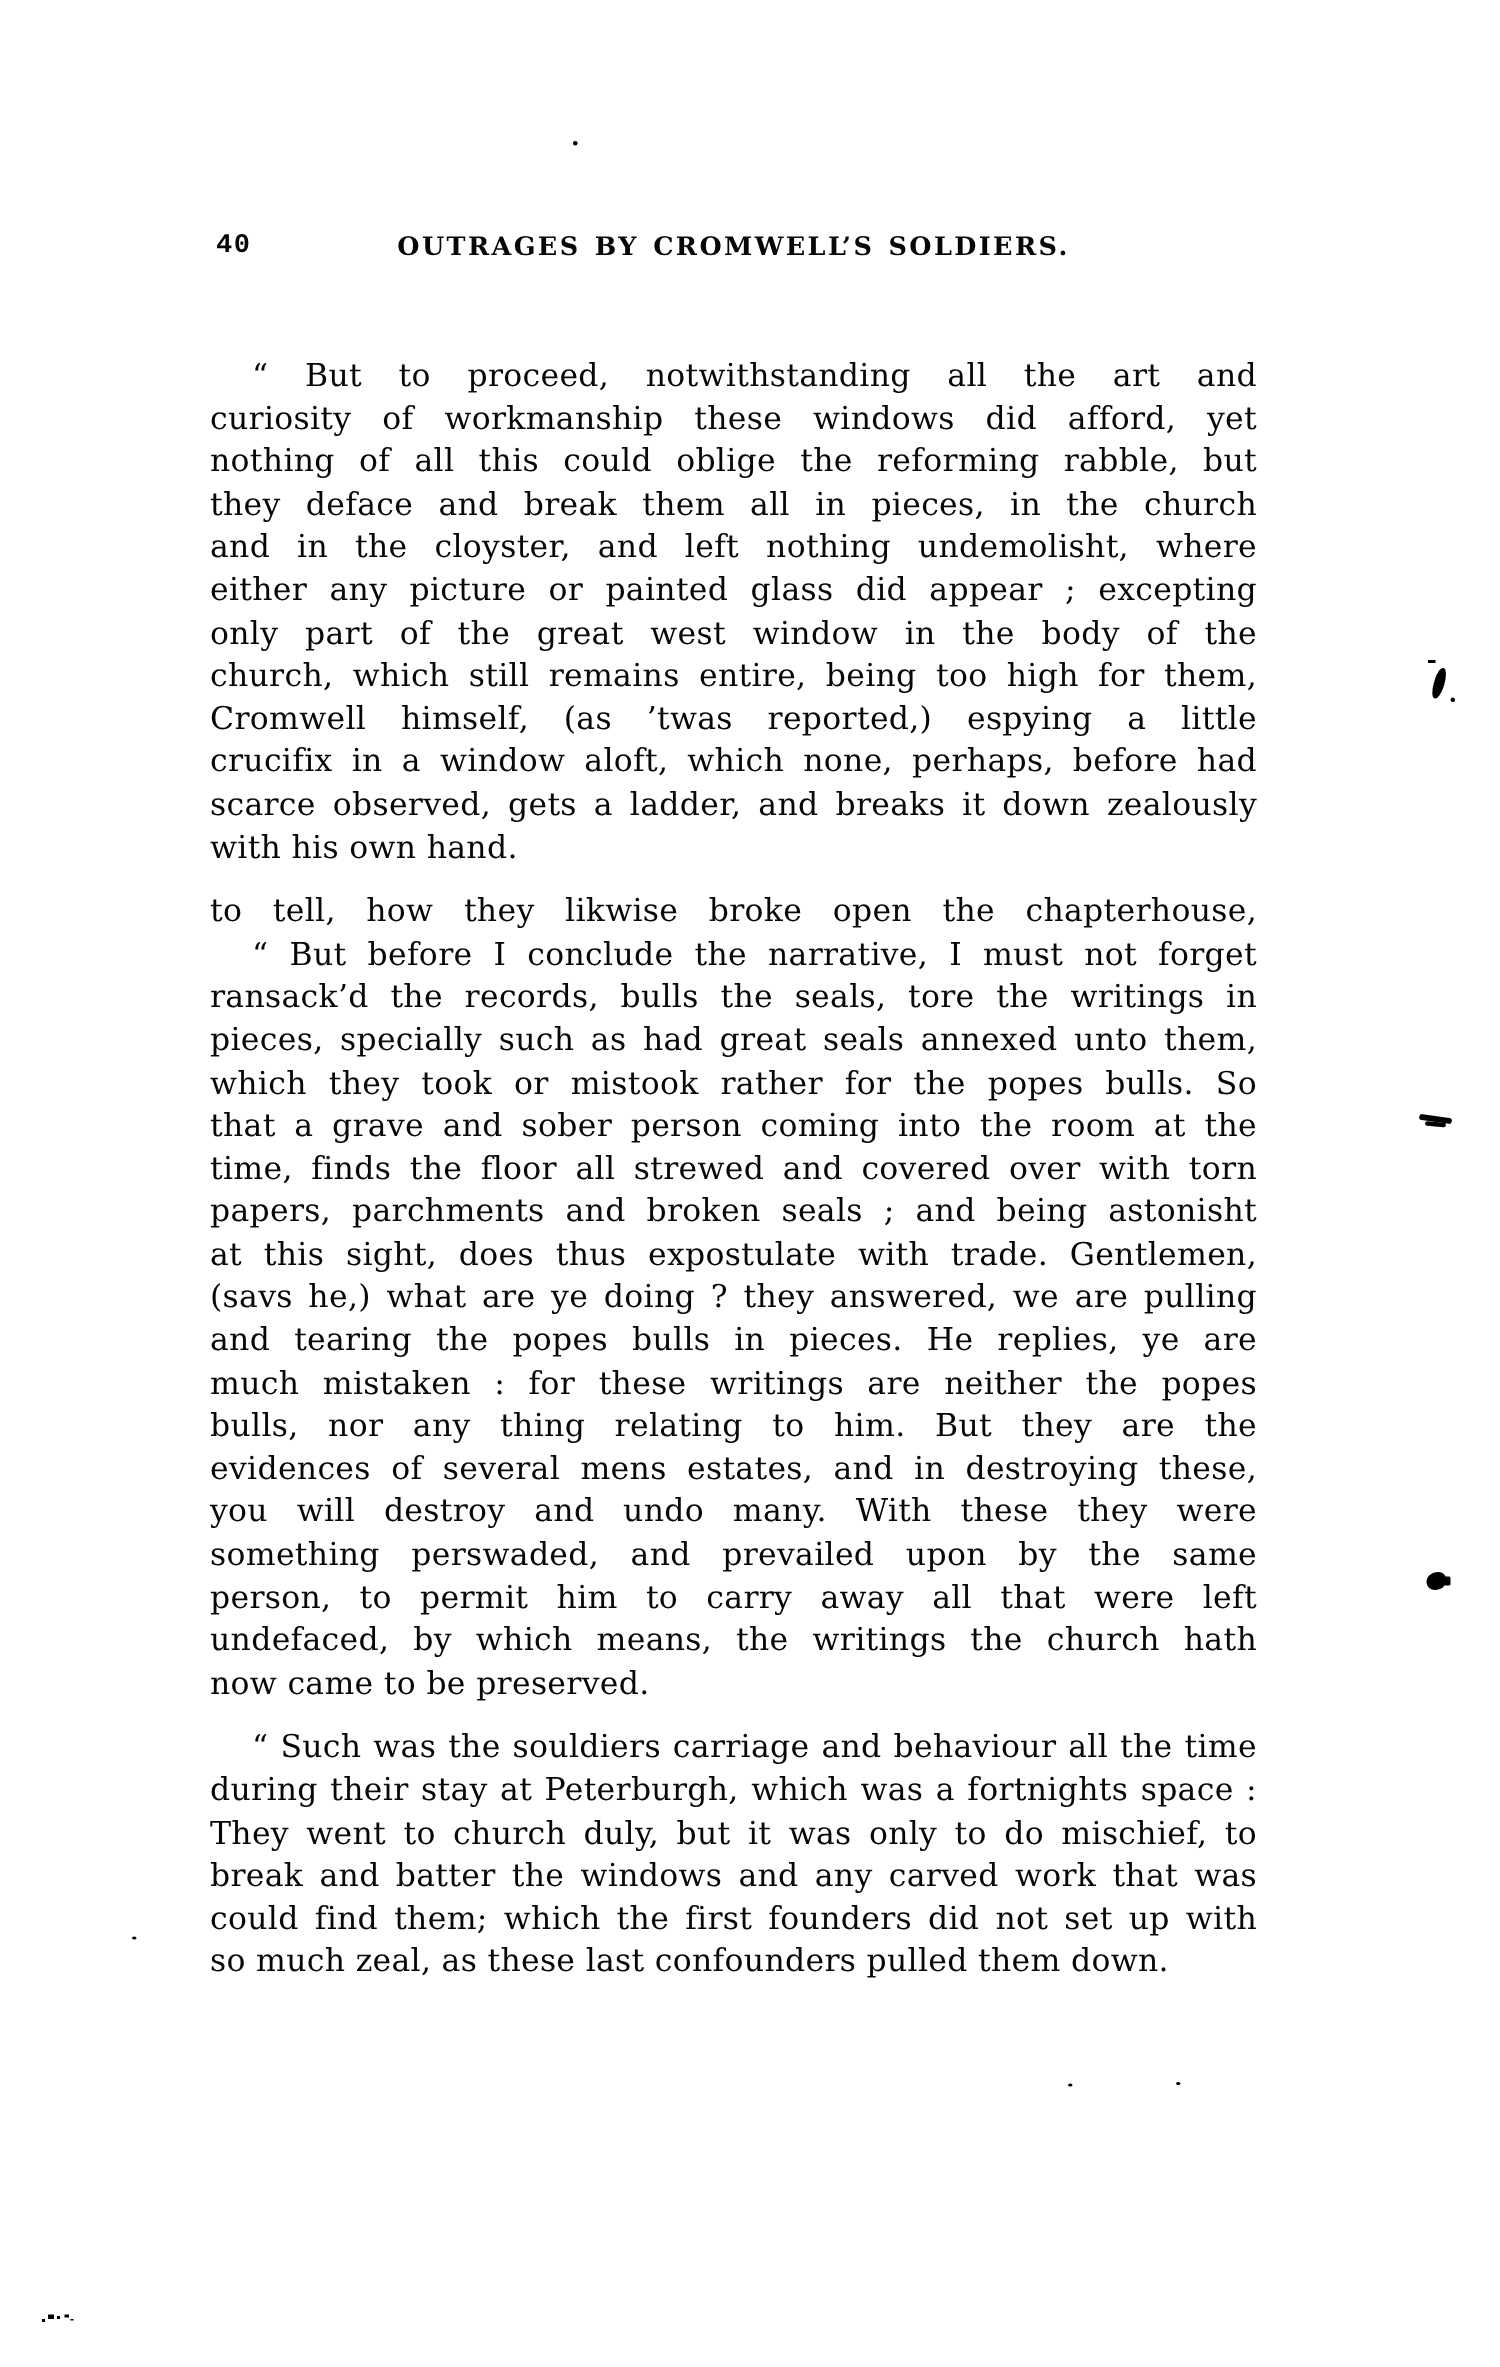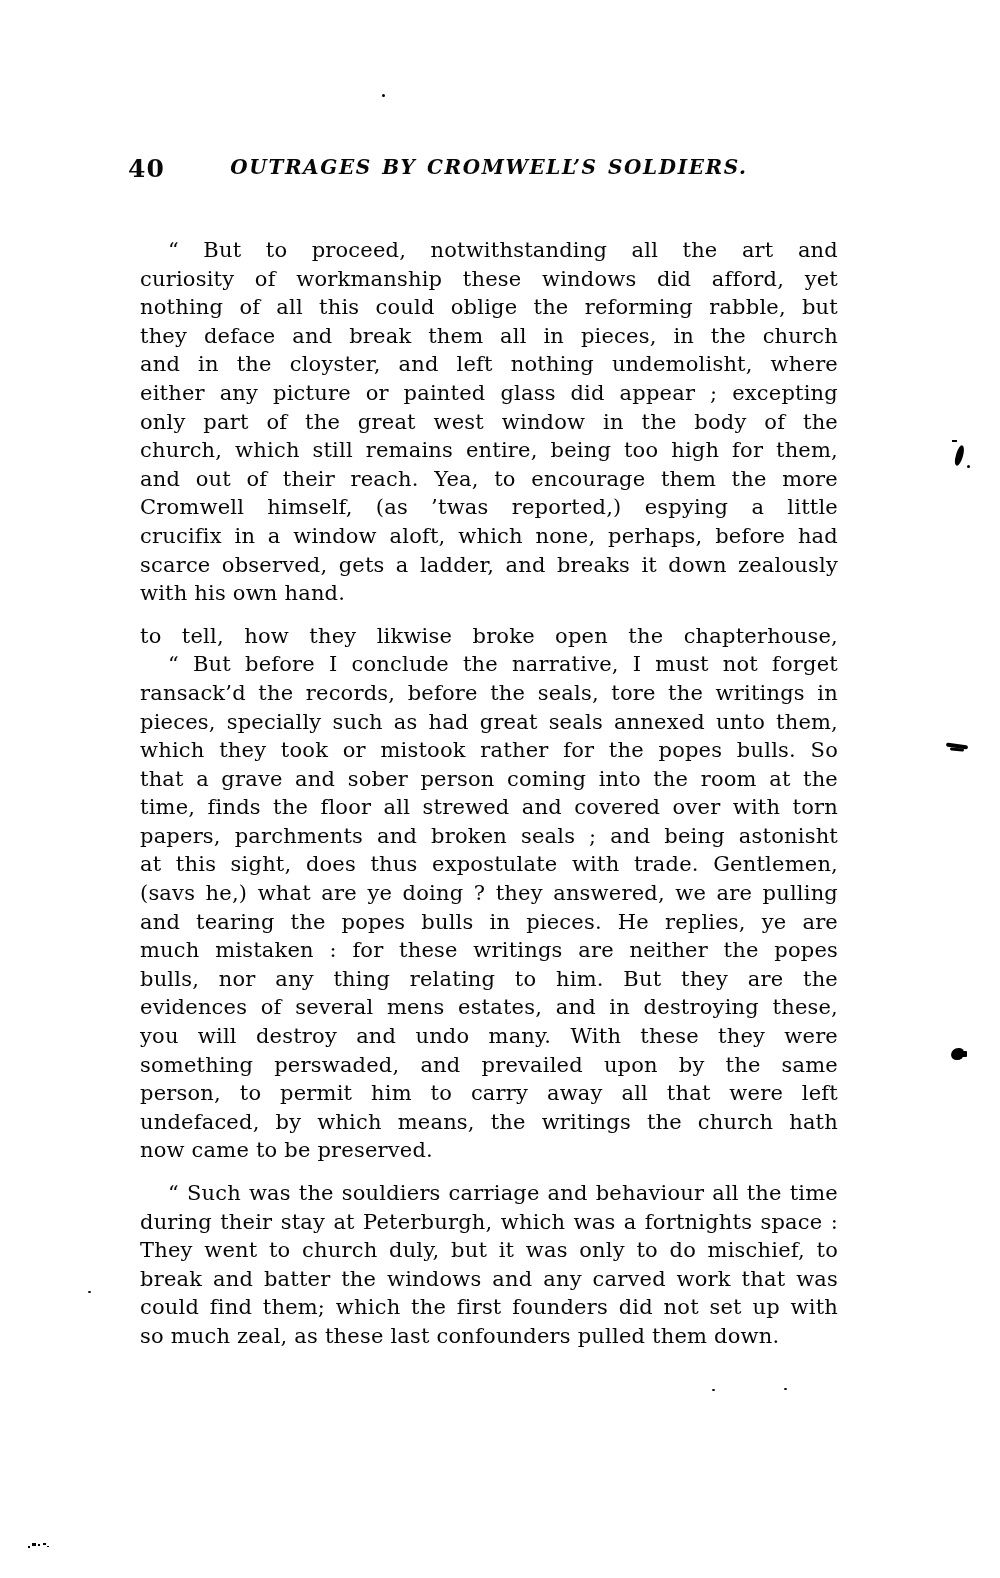--- a/index.html
+++ b/index.html
@@ -18,36 +18,36 @@
   }
   .running-head {
     position: absolute;
     top: 154px;
     left: 126px;
     width: 726px;
     height: 30px;
   }
   .page-number {
     position: absolute;
-    left: 2px;
+    left: 18px;
     top: 0;
-    font-size: 25px;
+    font-size: 18px;
     font-weight: 600;
     letter-spacing: 1px;
+    font-family: Liberation Mono, monospace;
   }
   .head-title {
     display: block;
     text-align: center;
-    font-size: 20px;
+    font-size: 17px;
     font-weight: 700;
     letter-spacing: 1.6px;
     word-spacing: 2px;
     white-space: nowrap;
     padding-top: 1px;
-    font-style: italic;
   }
   .body-block {
     position: absolute;
     top: 222px;
     left: 126px;
     width: 726px;
   }
   .paragraph { margin: 14px; }
   .line {
     font-size: 21px;
@@ -106,30 +106,29 @@
   <div class="body-block">
       <div class="paragraph">
         <div class="line first">“ But to proceed, notwithstanding all the art and</div>
         <div class="line">curiosity of workmanship these windows did afford, yet</div>
         <div class="line">nothing of all this could oblige the reforming rabble, but</div>
         <div class="line">they deface and break them all in pieces, in the church</div>
         <div class="line">and in the cloyster, and left nothing undemolisht, where</div>
         <div class="line">either any picture or painted glass did appear ; excepting</div>
         <div class="line">only part of the great west window in the body of the</div>
         <div class="line">church, which still remains entire, being too high for them,</div>
-        <div class="line">and out of their reach.  Yea, to encourage them the more</div>
         <div class="line">Cromwell himself, (as ’twas reported,) espying a little</div>
         <div class="line">crucifix in a window aloft, which none, perhaps, before had</div>
         <div class="line">scarce observed, gets a ladder, and breaks it down zealously</div>
         <div class="line last">with his own hand.</div>
       </div>
       <div class="paragraph">
         <div class="line">to tell, how they likwise broke open the chapterhouse,</div>
         <div class="line first">“ But before I conclude the narrative, I must not forget</div>
-        <div class="line">ransack’d the records, before the seals, tore the writings in</div>
+        <div class="line">ransack’d the records, bulls the seals, tore the writings in</div>
         <div class="line">pieces, specially such as had great seals annexed unto them,</div>
         <div class="line">which they took or mistook rather for the popes bulls.  So</div>
         <div class="line">that a grave and sober person coming into the room at the</div>
         <div class="line">time, finds the floor all strewed and covered over with torn</div>
         <div class="line">papers, parchments and broken seals ; and being astonisht</div>
         <div class="line">at this sight, does thus expostulate with trade.  Gentlemen,</div>
         <div class="line">(savs he,) what are ye doing ? they answered, we are pulling</div>
         <div class="line">and tearing the popes bulls in pieces.  He replies, ye are</div>
         <div class="line">much mistaken : for these writings are neither the popes</div>
         <div class="line">bulls, nor any thing relating to him.  But they are the</div>

